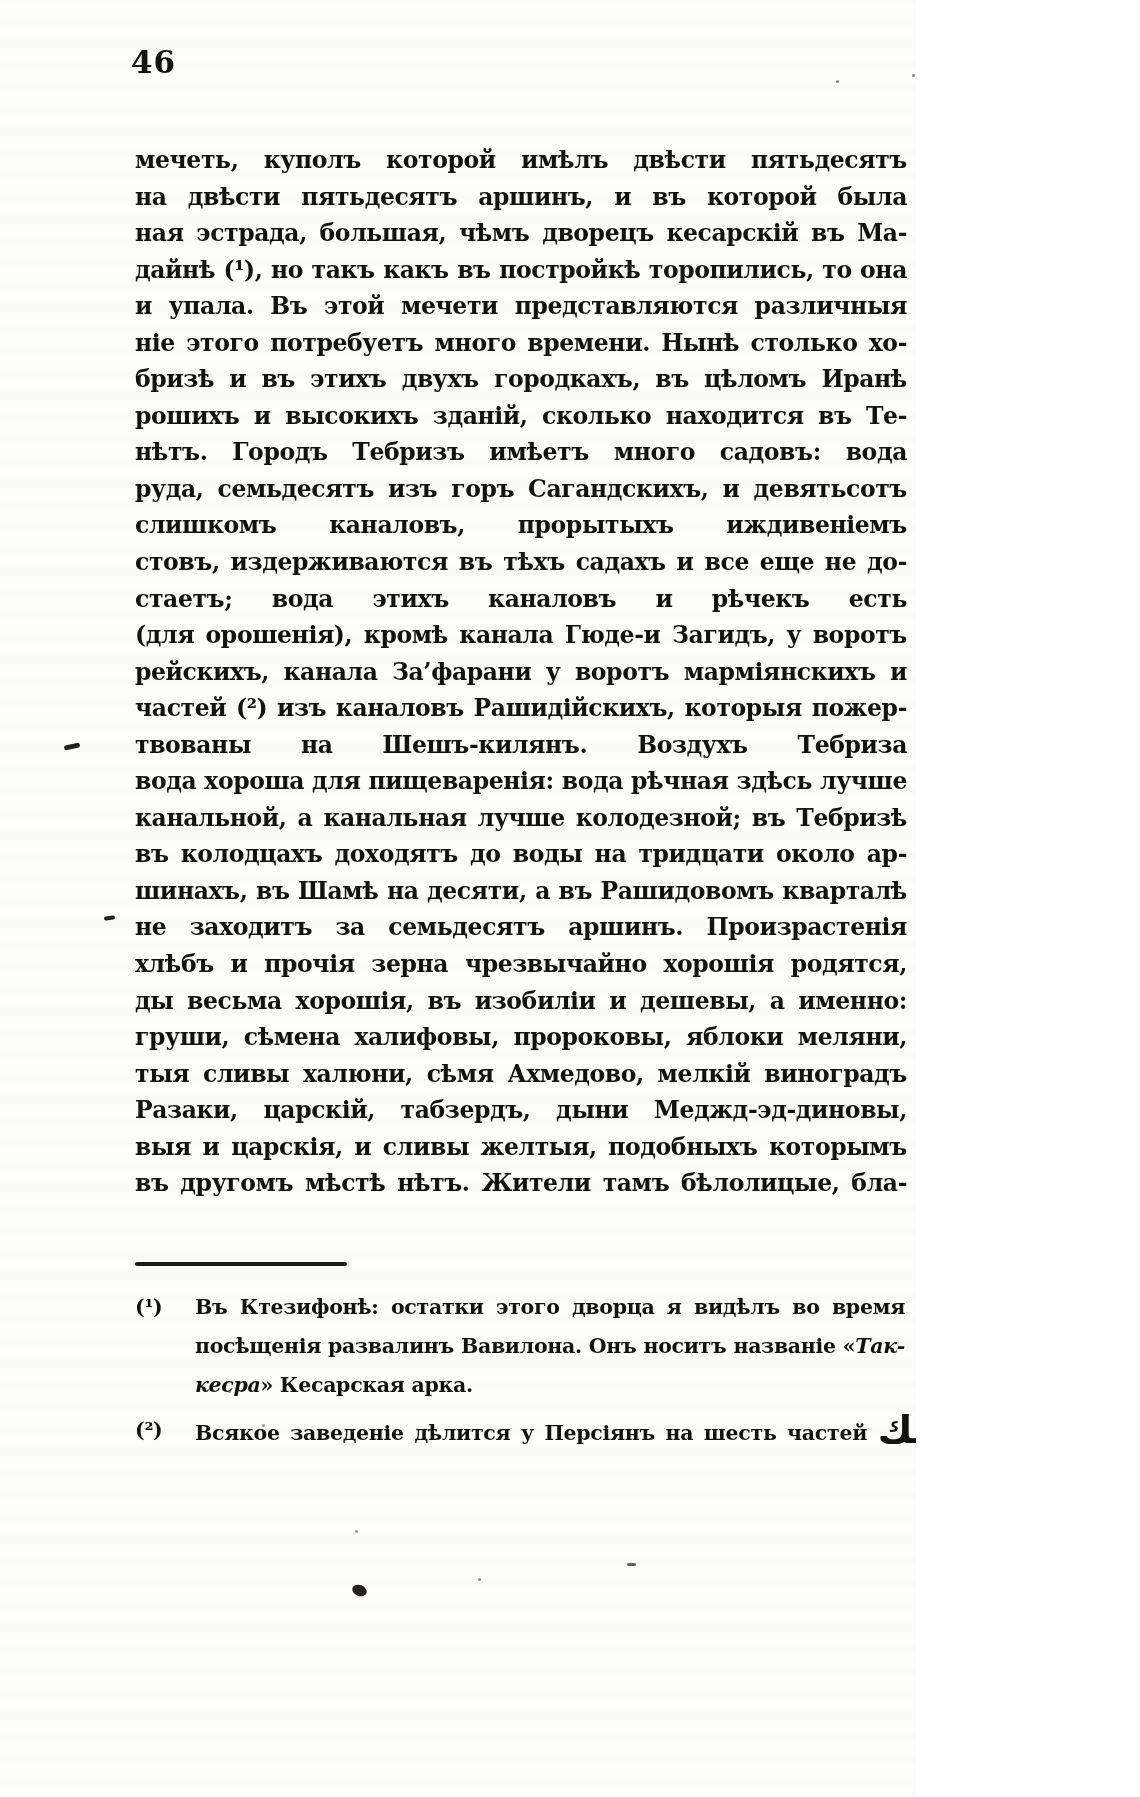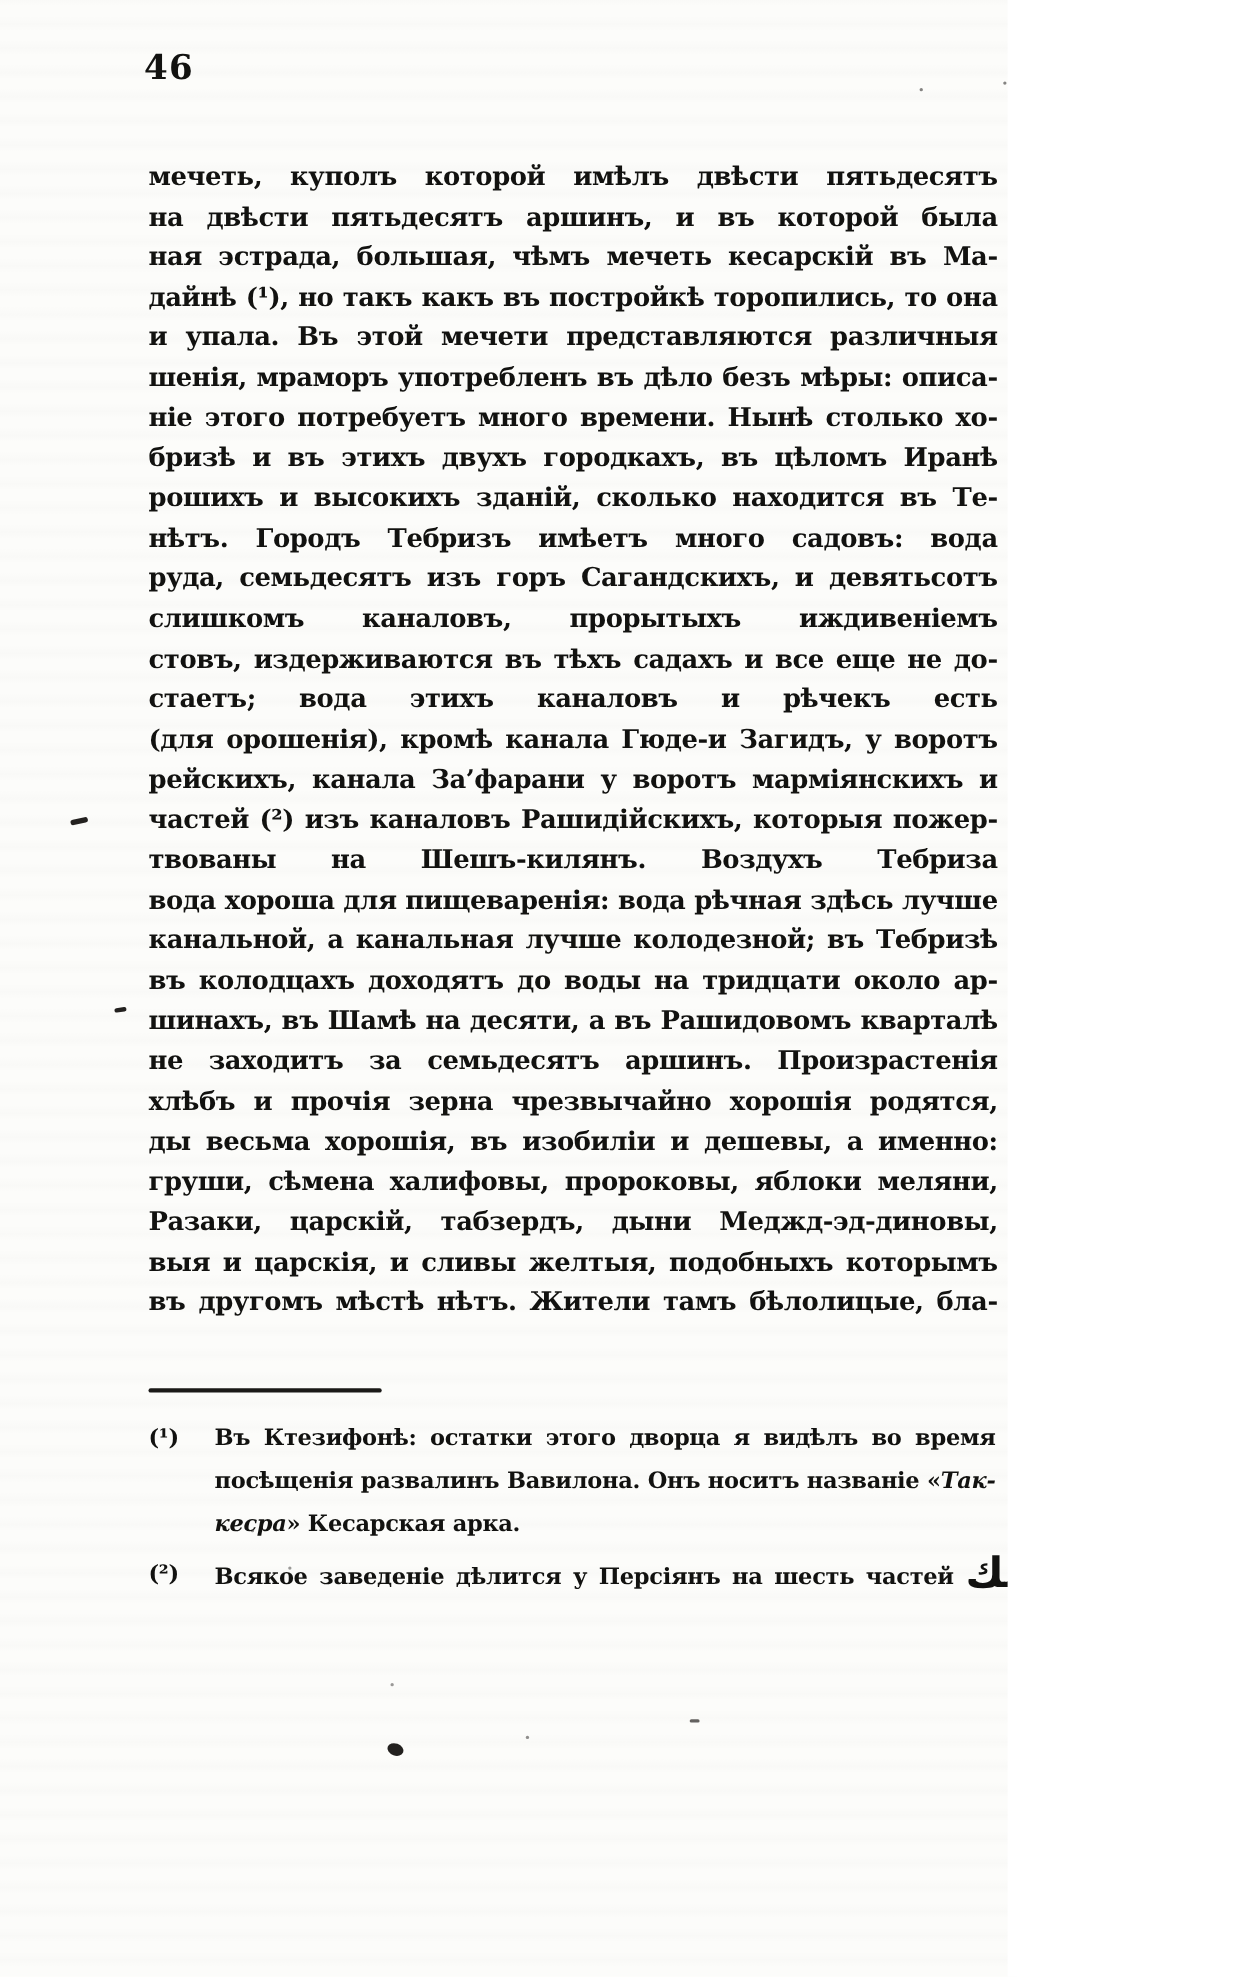--- a/index.html
+++ b/index.html
@@ -99,44 +99,44 @@
 </head>
 <body>
 
 <div class="page">
 
   <div class="page-number">46</div>
 
   <div class="body-text">
       <div class="line">мечеть, куполъ которой имѣлъ двѣсти пятьдесятъ аршинъ</div>
       <div class="line">на двѣсти пятьдесятъ аршинъ, и въ которой была огром-</div>
-      <div class="line">ная эстрада, большая, чѣмъ мечеть кесарскій въ Ма-</div>
+      <div class="line">ная эстрада, большая, чѣмъ дворецъ кесарскій въ Ма-</div>
       <div class="line">дайнѣ (¹), но такъ какъ въ постройкѣ торопились, то она</div>
       <div class="line">и упала. Въ этой мечети представляются различныя укра-</div>
-      <div class="line">шенія, мраморъ употребленъ въ дѣло безъ мѣры: описа-</div>
       <div class="line">ніе этого потребуетъ много времени. Нынѣ столько хо-</div>
       <div class="line">бризѣ и въ этихъ двухъ городкахъ, въ цѣломъ Иранѣ</div>
       <div class="line">рошихъ и высокихъ зданій, сколько находится въ Те-</div>
       <div class="line">нѣтъ. Городъ Тебризъ имѣетъ много садовъ: вода Мигран-</div>
       <div class="line">руда, семьдесятъ изъ горъ Сагандскихъ, и девятьсотъ</div>
       <div class="line">слишкомъ каналовъ, прорытыхъ иждивеніемъ капитали-</div>
       <div class="line">стовъ, издерживаются въ тѣхъ садахъ и все еще не до-</div>
       <div class="line">стаетъ; вода этихъ каналовъ и рѣчекъ есть общественная</div>
       <div class="line">(для орошенія), кромѣ канала Гюде-и Загидъ, у воротъ</div>
       <div class="line">рейскихъ, канала За’фарани у воротъ марміянскихъ и двухъ</div>
       <div class="line">частей (²) изъ каналовъ Рашидійскихъ, которыя пожер-</div>
       <div class="line">твованы на Шешъ-килянъ. Воздухъ Тебриза холодноватъ,</div>
       <div class="line">вода хороша для пищеваренія: вода рѣчная здѣсь лучше</div>
       <div class="line">канальной, а канальная лучше колодезной; въ Тебризѣ</div>
       <div class="line">въ колодцахъ доходятъ до воды на тридцати около ар-</div>
       <div class="line">шинахъ, въ Шамѣ на десяти, а въ Рашидовомъ кварталѣ</div>
       <div class="line">не заходитъ за семьдесятъ аршинъ. Произрастенія здѣсь</div>
       <div class="line">хлѣбъ и прочія зерна чрезвычайно хорошія родятся, пло-</div>
       <div class="line">ды весьма хорошія, въ изобиліи и дешевы, а именно:</div>
       <div class="line">груши, сѣмена халифовы, пророковы, яблоки меляни, жел-</div>
+      <div class="line">тыя сливы халюни, сѣмя Ахмедово, мелкій виноградъ</div>
       <div class="line">Разаки, царскій, табзердъ, дыни Меджд-эд-диновы, яхонто-</div>
       <div class="line">выя и царскія, и сливы желтыя, подобныхъ которымъ</div>
       <div class="line">въ другомъ мѣстѣ нѣтъ. Жители тамъ бѣлолицые, бла-</div>
     </div>
 
   <div class="fn-rule"></div>
 
   <div class="footnotes">
     <div class="fn fn1">
       <span class="fn-marker">(¹)</span>

